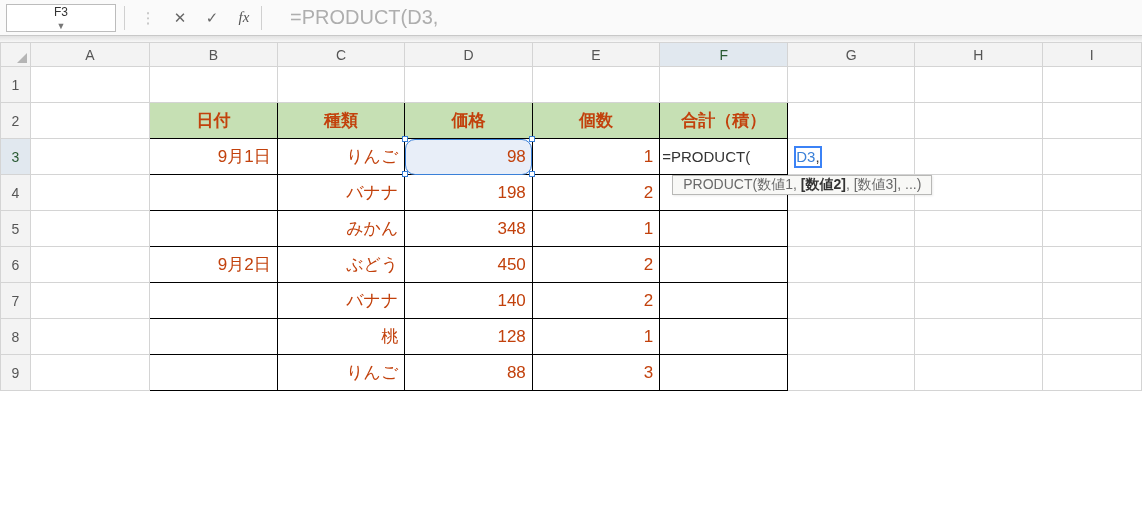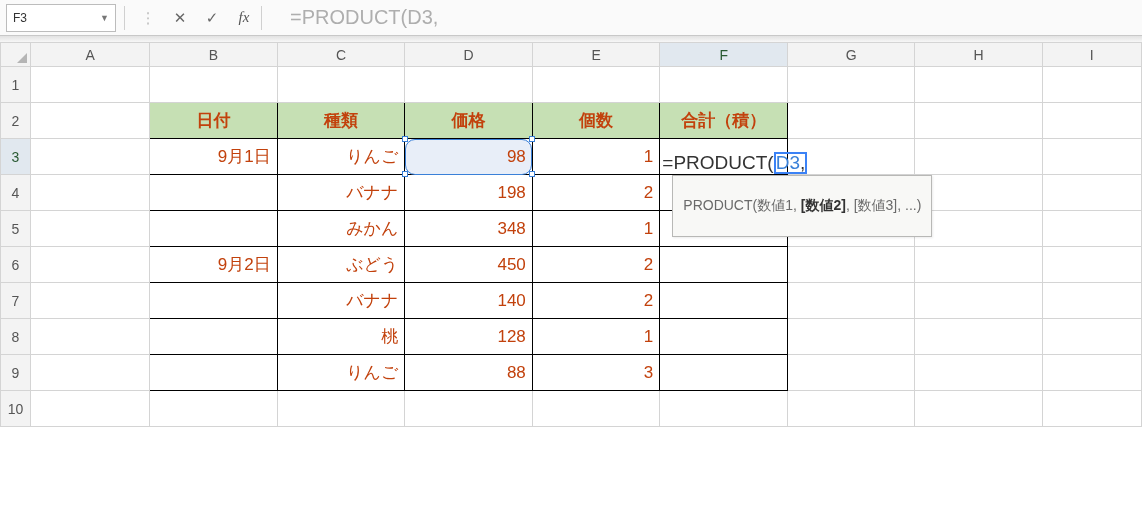--- a/index.html
+++ b/index.html
@@ -21,20 +21,21 @@
     width: 110px;
     height: 28px;
     margin-left: 6px;
     border: 1px solid #bcbcbc;
     background: #fff;
     display: flex;
     align-items: center;
     justify-content: space-between;
     padding: 0 6px;
     font-size: 12px;
+    flex-direction: column;
   }
   .name-box .chevron {
     font-size: 9px;
     color: #777;
   }
   .fb-sep {
     width: 1px;
     height: 24px;
     background: #d0d0d0;
     margin: 0 8px;
@@ -149,44 +150,45 @@
   .ref-handle.tr { top:-3px; right:-3px; }
   .ref-handle.bl { bottom:-3px; left:-3px; }
   .ref-handle.br { bottom:-3px; right:-3px; }
 
   
   .editing-cell {
     background: #fff;
     position: relative;
   }
   .editing-text {
-    font-size: 19px;
+    font-size: 15px;
     color: #333;
     white-space: nowrap;
     display: flex;
-    align-items: flex-end;
+    align-items: center;
     padding-left: 2px;
+    gap: 44px;
   }
   .editing-text .ref-link {
     color: #3a80d8;
   }
   .red-box {
     border: 2px solid #3b82f6;
     padding: 0 0;
     display: inline-block;
     line-height: 18px;
     height: 22px;
   }
 
   
   .func-tooltip {
     position: absolute;
     background: #f8f8f6;
     border: 1px solid #b8b8b6;
-    padding: 21px 10px;
+    padding: 0 10px;
     font-size: 14px;
     color: #6a6a6a;
     white-space: nowrap;
     box-shadow: 1px 1px 2px rgba(0,0,0,0.08);
   }
   .func-tooltip .cur { font-weight: bold; color: #333; }
 
   
   .wA { width: 120px; }
   .wB { width: 128px; }
@@ -434,28 +436,16 @@
           </td>
     <td class="cell tbl-border">
             <div class="cell-inner right">3</div>
           </td>
     <td class="cell tbl-border"></td>
     <td class="cell"></td>
     <td class="cell"></td>
     <td class="cell"></td>
   </tr>
 
-  <tr>
-    <th class="row-header">10</th>
-    <td class="cell"></td>
-    <td class="cell"></td>
-    <td class="cell"></td>
-    <td class="cell"></td>
-    <td class="cell"></td>
-    <td class="cell"></td>
-    <td class="cell"></td>
-    <td class="cell"></td>
-    <td class="cell"></td>
-  </tr>
 
 </tbody>
     </table>
 </div>
 
 </body></html>

